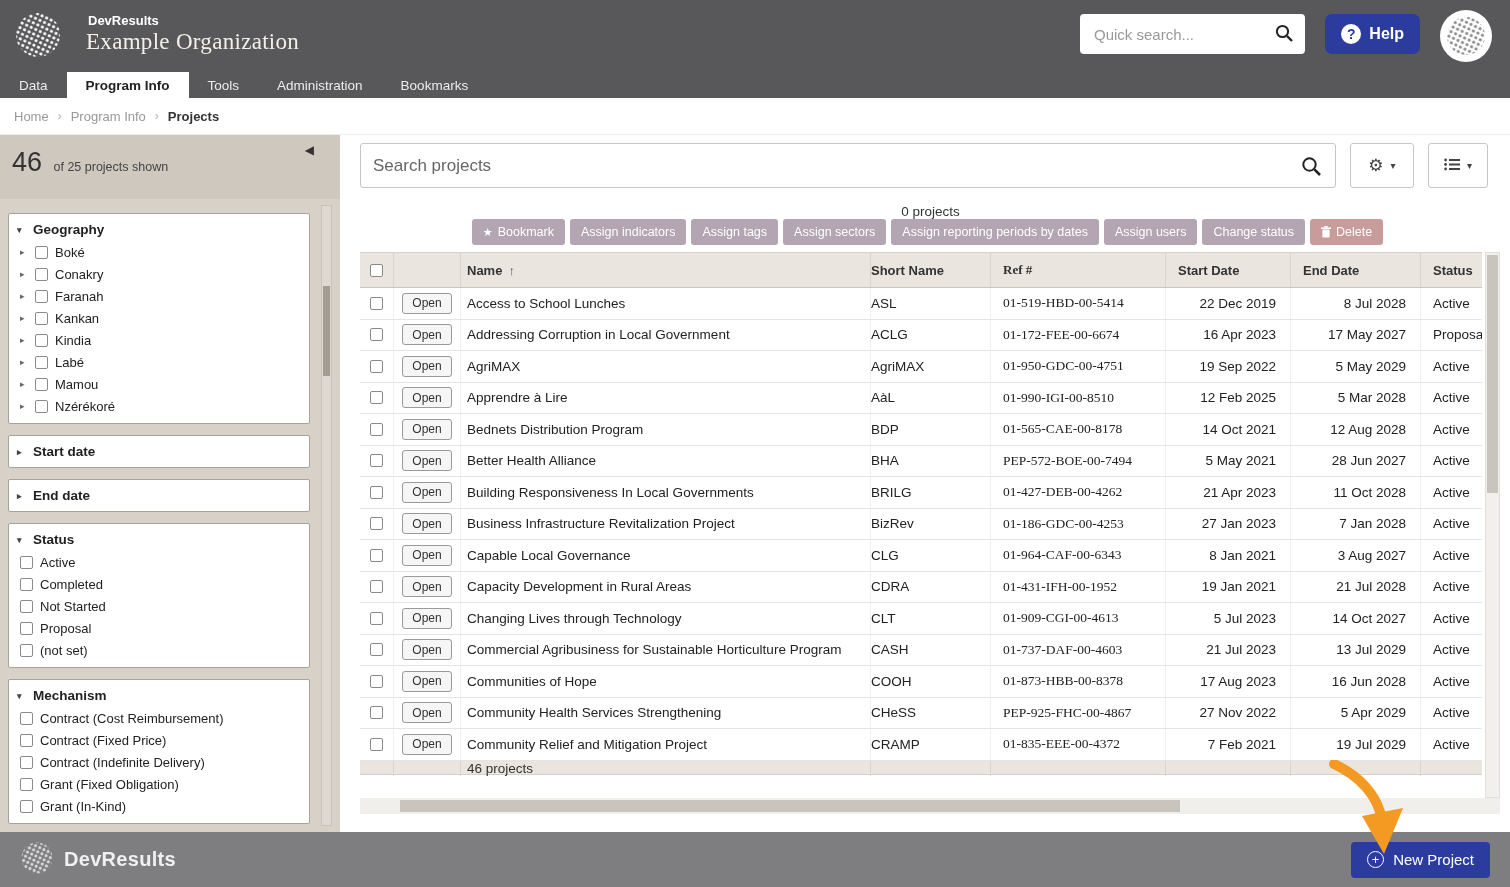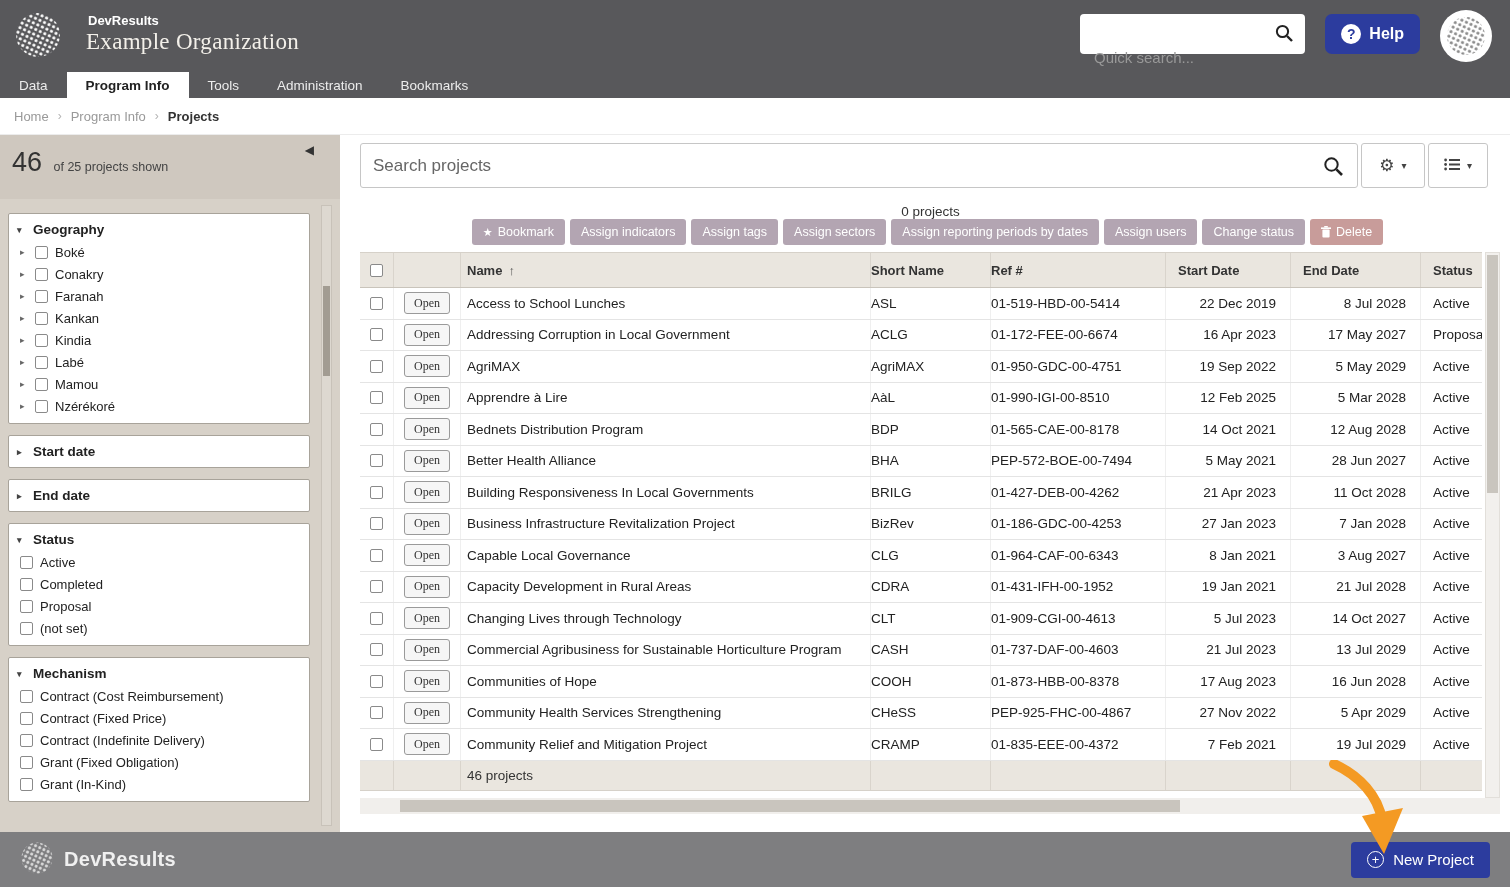--- a/index.html
+++ b/index.html
@@ -8,21 +8,21 @@
 
   
   .header { position:absolute; top:0; left:0; right:0; height:72px; background:#58585b; z-index:2; }
   .logo-globe { position:absolute; left:14px; top:11px; }
   .brand-small { position:absolute; left:88px; top:13px; font-size:13px; font-weight:bold; color:#fff; }
   .org-name { position:absolute; left:86px; top:29px; font-size:23px; color:#f3f0ea;
     font-family:"Liberation Serif", serif; letter-spacing:0.3px; }
   .quick-search { position:absolute; right:205px; top:14px; width:225px; height:40px;
     background:#fff; border-radius:4px; }
   .quick-search input { width:100%; height:100%; border:none; outline:none; background:transparent;
-    font-size:15px; padding:0 38px 0 14px; font-family:inherit; color:#333;margin-top:23px; }
+    font-size:15px; padding:0 38px 0 14px; font-family:inherit; color:#333; }
   .quick-search input::placeholder { color:#999; }
   .qs-glass { position:absolute; right:11px; top:10px; }
   .help-btn { position:absolute; right:90px; top:14px; height:40px; background:#2c3c9e; color:#fff;
     border:none; border-radius:7px; display:flex; align-items:center; gap:8px; padding:0 16px;
     font-size:16px; font-weight:bold; font-family:inherit; cursor:pointer; }
   .help-q { width:20px; height:20px; background:#fff; color:#2c3c9e; border-radius:50%;
     display:flex; align-items:center; justify-content:center; font-size:14px; font-weight:bold; }
   .avatar { position:absolute; right:18px; top:10px; width:52px; height:52px; background:#fff;
     border-radius:50%; display:flex; align-items:center; justify-content:center; }
 
@@ -57,21 +57,21 @@
     font-size:13px; color:#222; cursor:pointer; }
   .tri { color:#666; font-size:9px; width:8px; }
   .cb { width:13px; height:13px; border:1px solid #8a8a8a; border-radius:2px; background:#fff;
     flex:0 0 13px; display:inline-block; }
   .side-scroll { position:absolute; right:8px; top:70px; bottom:6px; width:11px;
     background:#ddd8d0; border:1px solid #c8c2b9; }
   .side-thumb { position:absolute; left:1px; right:1px; top:80px; height:90px; background:#a29c92; }
 
   
   .main { position:absolute; left:340px; top:135px; right:0; bottom:55px; background:#fff; }
-  .search-row { position:absolute; top:8px; left:20px; right:22px; height:45px; display:flex; gap:3px; }
+  .search-row { position:absolute; top:8px; left:20px; right:22px; height:45px; display:flex; gap:14px; }
   .search-box { flex:1; position:relative; border:1px solid #c6c6c6; border-radius:3px; background:#fff; }
   .search-box input { width:100%; height:100%; border:none; outline:none; font-size:17px;
     padding:0 46px 0 12px; font-family:inherit; color:#333; background:transparent; }
   .search-box input::placeholder { color:#666; }
   .sp-glass { position:absolute; right:13px; top:12px; }
   .icon-btn { height:45px; border:1px solid #c6c6c6; border-radius:3px; background:#fff;
     display:flex; align-items:center; justify-content:center; gap:7px; cursor:pointer; }
   .gear-btn { width:64px; }
   .list-btn { width:60px; }
   .gear-glyph { font-size:17px; color:#444; line-height:1; }
@@ -93,28 +93,28 @@
     align-items:center; font-weight:bold; font-size:13px; color:#333; }
   .thead .cell { border-left:1px solid #d9d4cc; height:100%; display:flex; align-items:center; overflow:hidden; }
   .thead .cell:first-child { border-left:none; }
   .trow { display:grid; grid-template-columns:var(--cols); height:31.5px; align-items:center;
     border-bottom:1px solid #e4e4e4; font-size:13.5px; color:#222; background:#fff; cursor:pointer; }
   .trow .cell { border-left:1px solid #efefef; height:100%; display:flex; align-items:center; overflow:hidden; }
   .trow .cell:first-child { border-left:none; }
   .c-check { justify-content:center; }
   .c-open { justify-content:center; }
   .open-btn { font-size:12px; padding:2.5px 9px; border:1px solid #9a9a9a; border-radius:3px;
-    background:#f6f6f6; color:#333; font-family:Liberation Serif, serif; cursor:pointer; }
+    background:#f6f6f6; color:#333; font-family:Liberation Sans, sans-serif; cursor:pointer; }
   .c-name { padding-left:6px; white-space:nowrap; }
   .c-short { white-space:nowrap; }
-  .c-ref { padding-left:0; white-space:nowrap; }
+  .c-ref { padding-left:12px; white-space:nowrap;font-family:Liberation Serif, serif; }
   .c-start, .c-end { justify-content:flex-end; padding-right:14px; white-space:nowrap; }
   .c-status { padding-left:12px; white-space:nowrap; }
   .sort-arrow { font-weight:normal; font-size:13px; color:#555; margin-left:6px; }
-  .tfoot { display:grid; grid-template-columns:var(--cols); background:#eae6df; height:30px;
+  .tfoot { display:grid; grid-template-columns:var(--cols); background:#eae6df; height:14px;
     align-items:center; font-size:13.5px; color:#333; border-bottom:1px solid #d6d1c9; }
   .tfoot .cell { border-left:1px solid #d9d4cc; height:100%; display:flex; align-items:center; }
   .tfoot .cell:first-child { border-left:none; }
 
   .vscroll { position:absolute; top:117px; right:10px; width:15px; height:546px;
     background:#f2f0ed; border:1px solid #e2dfda; }
   .vscroll-thumb { position:absolute; left:1px; right:1px; top:2px; height:238px; background:#c9c5be; }
   .hscroll { position:absolute; left:20px; right:10px; top:663px; height:16px; background:#f1efec; }
   .hscroll-thumb { position:absolute; left:40px; width:780px; top:2px; bottom:2px; background:#c9c5be; }
 
@@ -271,20 +271,24 @@
           <div class="filter-item">
             <span class="cb"></span>
             <span class="lbl">Active</span>
           </div>
           <div class="filter-item">
             <span class="cb"></span>
             <span class="lbl">Completed</span>
           </div>
           <div class="filter-item">
             <span class="cb"></span>
+            <span class="lbl">Not Started</span>
+          </div>
+          <div class="filter-item">
+            <span class="cb"></span>
             <span class="lbl">Proposal</span>
           </div>
           <div class="filter-item">
             <span class="cb"></span>
             <span class="lbl">(not set)</span>
           </div>
         </div>
     </div>
     <div class="panel">
       <div class="panel-title">

